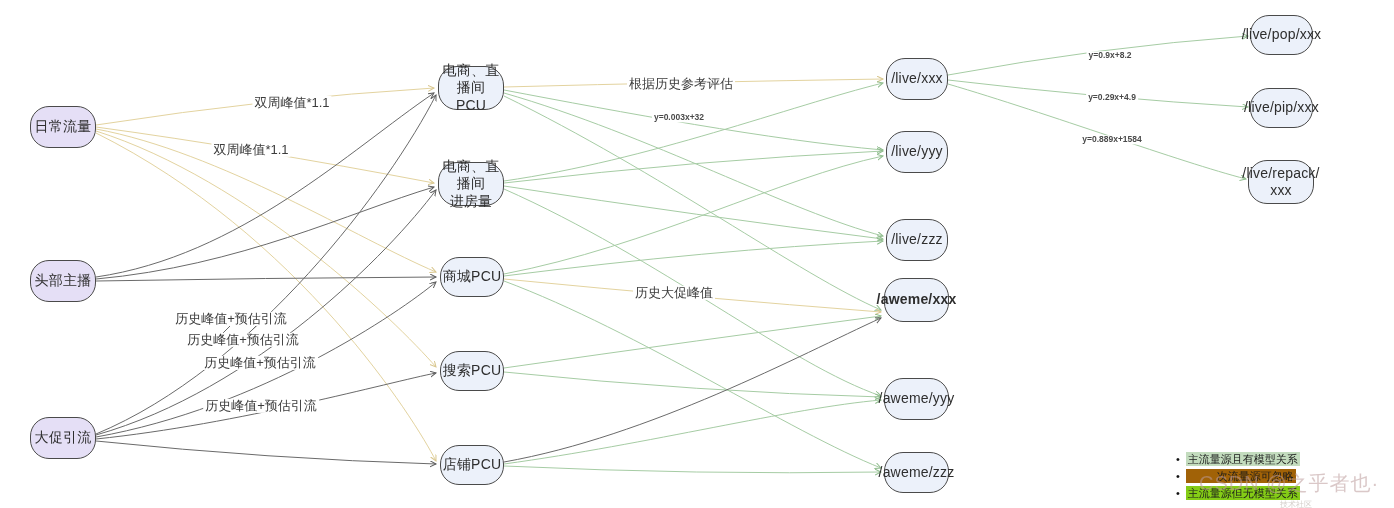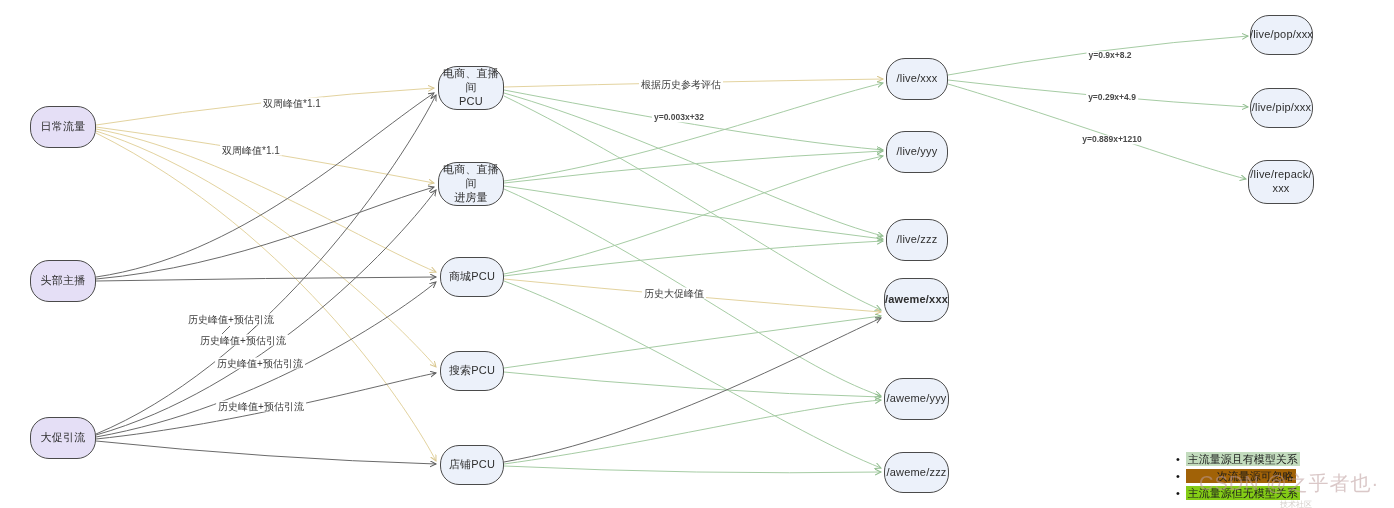--- a/index.html
+++ b/index.html
@@ -6,27 +6,27 @@
   #canvas{
     position:relative;width:1394px;height:508px;background:#ffffff;
     font-family:"Liberation Sans","DejaVu Sans",sans-serif;overflow:hidden;
   }
   #edges{position:absolute;left:0;top:0;z-index:1;}
   .node{
     position:absolute;z-index:3;display:flex;align-items:center;justify-content:center;
     border:1.4px solid #4a4a4a;border-radius:19px;box-sizing:border-box;
     text-align:center;color:#2e2e2e;line-height:1.25;
   }
-  .node .lbl{white-space:pre-line;font-size:11px;letter-spacing:.2px;}
+  .node .lbl{white-space:pre-line;font-size:14px;letter-spacing:.2px;}
   .node.source{background:#e5dff6;}
   .node.mid{background:#ecf1fa;}
   .node.api{background:#ecf1fa;font-size:8px;}
   .edge-label{
     position:absolute;z-index:2;transform:translate(-50%,-50%);
-    font-size:10px;color:#3c3c3c;background:#fff;padding:0 2px;white-space:nowrap;line-height:1.1;
+    font-size:13px;color:#3c3c3c;background:#fff;padding:0 2px;white-space:nowrap;line-height:1.1;
   }
   .edge-label.formula{font-size:8.5px;color:#4a4a4a;font-weight:bold;}
   #legend{position:absolute;left:1176px;top:452px;z-index:4;}
   .legend-row{display:flex;align-items:center;margin-bottom:3px;height:14px;}
   .legend-bullet{color:#111;font-size:11px;margin-right:6px;line-height:1;}
   .legend-text{font-size:11px;font-weight:500;color:#1b1b1b;padding:1px 2px;line-height:1.1;white-space:nowrap;}
   #watermark{
     position:absolute;left:1199px;top:470px;z-index:5;font-size:20px;letter-spacing:1px;
     color:rgba(187,154,154,.55);white-space:nowrap;pointer-events:none;
   }
@@ -158,21 +158,21 @@
   <div class="edge-label" style="left:251px;top:150px;">双周峰值*1.1</div>
   <div class="edge-label" style="left:231px;top:319px;">历史峰值+预估引流</div>
   <div class="edge-label" style="left:243px;top:340px;">历史峰值+预估引流</div>
   <div class="edge-label" style="left:260px;top:363px;">历史峰值+预估引流</div>
   <div class="edge-label" style="left:261px;top:406px;">历史峰值+预估引流</div>
   <div class="edge-label" style="left:681px;top:84px;">根据历史参考评估</div>
   <div class="edge-label formula" style="left:679px;top:118px;">y=0.003x+32</div>
   <div class="edge-label" style="left:674px;top:293px;">历史大促峰值</div>
   <div class="edge-label formula" style="left:1110px;top:56px;">y=0.9x+8.2</div>
   <div class="edge-label formula" style="left:1112px;top:98px;">y=0.29x+4.9</div>
-  <div class="edge-label formula" style="left:1112px;top:140px;">y=0.889x+1210</div>
+  <div class="edge-label formula" style="left:1112px;top:140px;">y=0.889x+1584</div>
 
   <div id="legend">
     <div class="legend-row">
       <span class="legend-bullet">•</span>
       <span class="legend-text" style="background:#c3dcbe;">主流量源且有模型关系</span>
     </div>
     <div class="legend-row">
       <span class="legend-bullet">•</span>
       <span class="legend-text" style="background:#a16207;padding-left:31px;">次流量源可忽略</span>
     </div>

